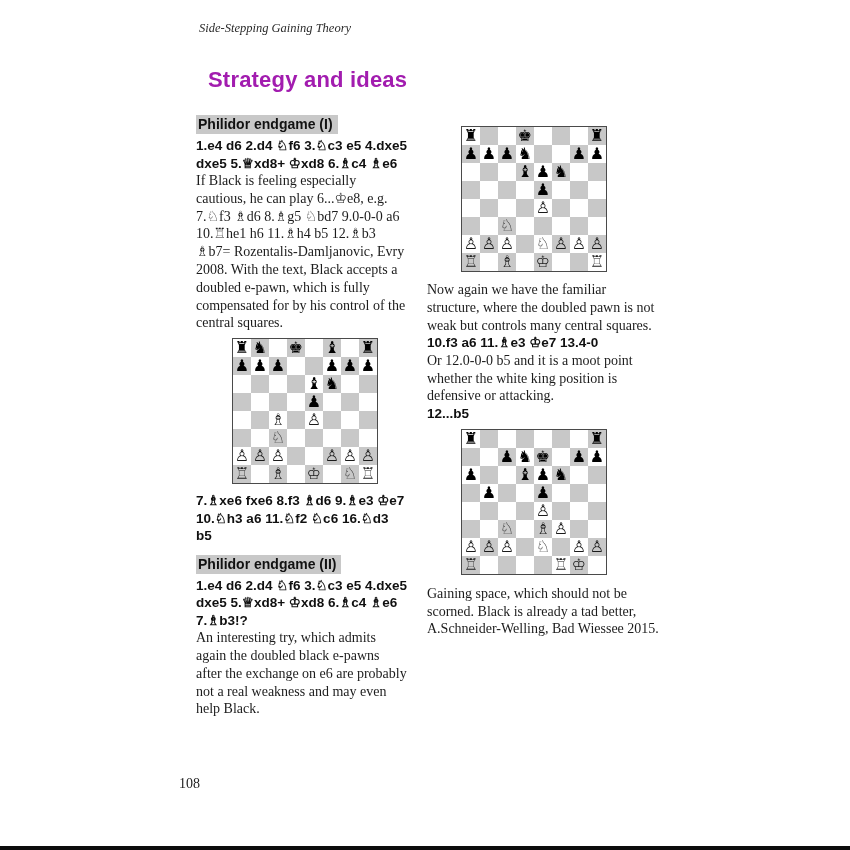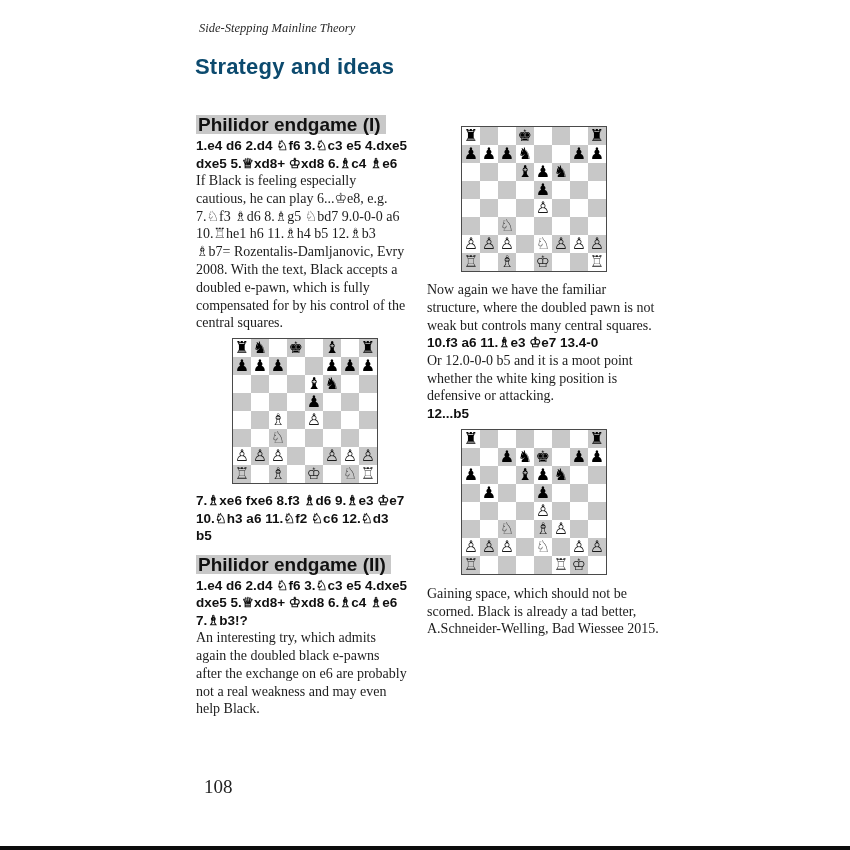--- a/index.html
+++ b/index.html
@@ -5,32 +5,32 @@
   html,body { margin:0; padding:0; }
   body {
     width:850px; height:850px; position:relative; background:#ffffff;
     font-family:"Liberation Serif", serif; color:#1b1b1b; overflow:hidden;
   }
   .running-header {
     position:absolute; left:199px; top:21px;
     font-style:italic; font-size:12.5px; color:#2a2a2a;
   }
   .page-title {
-    position:absolute; left:195px; top:54px; margin:0;
+    position:absolute; left:195px; top:54px; margin:13px;
     font-family:"Liberation Sans", sans-serif; font-weight:bold;
-    font-size:22px; letter-spacing:0.2px; color:#0c4a6e;
+    font-size:22px; letter-spacing:0.2px; color:#a21caf;
   }
   .col { position:absolute; }
   .col-left  { left:196px; top:115px; width:212px; }
   .col-right { left:427px; top:113px; width:233px; }
 
   .sec-heading {
     display:inline-block;
     font-family:"Liberation Sans", sans-serif; font-weight:bold;
-    font-size:19px; line-height:17px; color:#111;
+    font-size:14px; line-height:17px; color:#111;
     background:var(--hl,#c8c8c8); padding:1px 5px 1px 2px; margin:0 0 3px 0;
   }
   .mt10 { margin-top:10px !important; }
   .moves {
     font-family:"Liberation Sans", sans-serif; font-weight:bold;
     font-size:13.5px; line-height:17.5px; color:#101010; margin:0;
   }
   .para { font-size:14px; line-height:17.8px; margin:0; color:#1c1c1c;font-family:Liberation Serif, serif; }
 
   .board {
@@ -42,27 +42,27 @@
   .board-right-b { margin:6px 0 10px 34px; }
   .sq {
     width:18px; height:18px; display:flex; align-items:center; justify-content:center;
     font-family:"DejaVu Sans", sans-serif; font-size:16px; line-height:18px;
   }
   .sq.light { background:var(--sq-light,#ffffff); }
   .sq.dark  { background:var(--sq-dark,#c8c8c8); }
   .sq.wp { color:#1a1a1a; }
   .sq.bp { color:#000000; }
 
-  .pageno { position:absolute; left:204px; top:776px; font-size:19px; color:#222; }
+  .pageno { position:absolute; left:179px; top:776px; font-size:14px; color:#222; }
   .bottom-bar { position:absolute; left:0; bottom:0; width:850px; height:4px; background:#0d0d0d; }
 </style>
 </head>
 <body>
 
-<div class="running-header">Side-Stepping Mainline Theory</div>
+<div class="running-header">Side-Stepping Gaining Theory</div>
 <h1 class="page-title">Strategy and ideas</h1>
 
 <div class="col col-left">
   <div class="sec-heading">Philidor endgame (I)</div>
   <p class="moves">1.e4 d6 2.d4 ♘f6 3.♘c3 e5 4.dxe5 dxe5 5.♕xd8+ ♔xd8 6.♗c4 ♗e6</p>
   <p class="para">If Black is feeling especially cautious, he can play 6...♔e8, e.g. 7.♘f3 ♗d6 8.♗g5 ♘bd7 9.0-0-0 a6 10.♖he1 h6 11.♗h4 b5 12.♗b3 ♗b7= Rozentalis-Damljanovic, Evry 2008. With the text, Black accepts a doubled e-pawn, which is fully compensated for by his control of the central squares.</p>
   <div class="board board-left">
       <div class="sq light bp">♜</div>
       <div class="sq dark bp">♞</div>
       <div class="sq light"></div>
@@ -121,21 +121,21 @@
       <div class="sq dark wp">♙</div>
       <div class="sq dark wp">♖</div>
       <div class="sq light"></div>
       <div class="sq dark wp">♗</div>
       <div class="sq light"></div>
       <div class="sq dark wp">♔</div>
       <div class="sq light"></div>
       <div class="sq dark wp">♘</div>
       <div class="sq light wp">♖</div>
     </div>
-  <p class="moves">7.♗xe6 fxe6 8.f3 ♗d6 9.♗e3 ♔e7 10.♘h3 a6 11.♘f2 ♘c6 12.♘d3 b5</p>
+  <p class="moves">7.♗xe6 fxe6 8.f3 ♗d6 9.♗e3 ♔e7 10.♘h3 a6 11.♘f2 ♘c6 16.♘d3 b5</p>
   <div class="sec-heading mt10">Philidor endgame (II)</div>
   <p class="moves">1.e4 d6 2.d4 ♘f6 3.♘c3 e5 4.dxe5 dxe5 5.♕xd8+ ♔xd8 6.♗c4 ♗e6 7.♗b3!?</p>
   <p class="para">An interesting try, which admits again the doubled black e-pawns after the exchange on e6 are probably not a real weakness and may even help Black.</p>
 </div>
 
 <div class="col col-right">
   <div class="board board-right-a">
       <div class="sq light bp">♜</div>
       <div class="sq dark"></div>
       <div class="sq light"></div>

